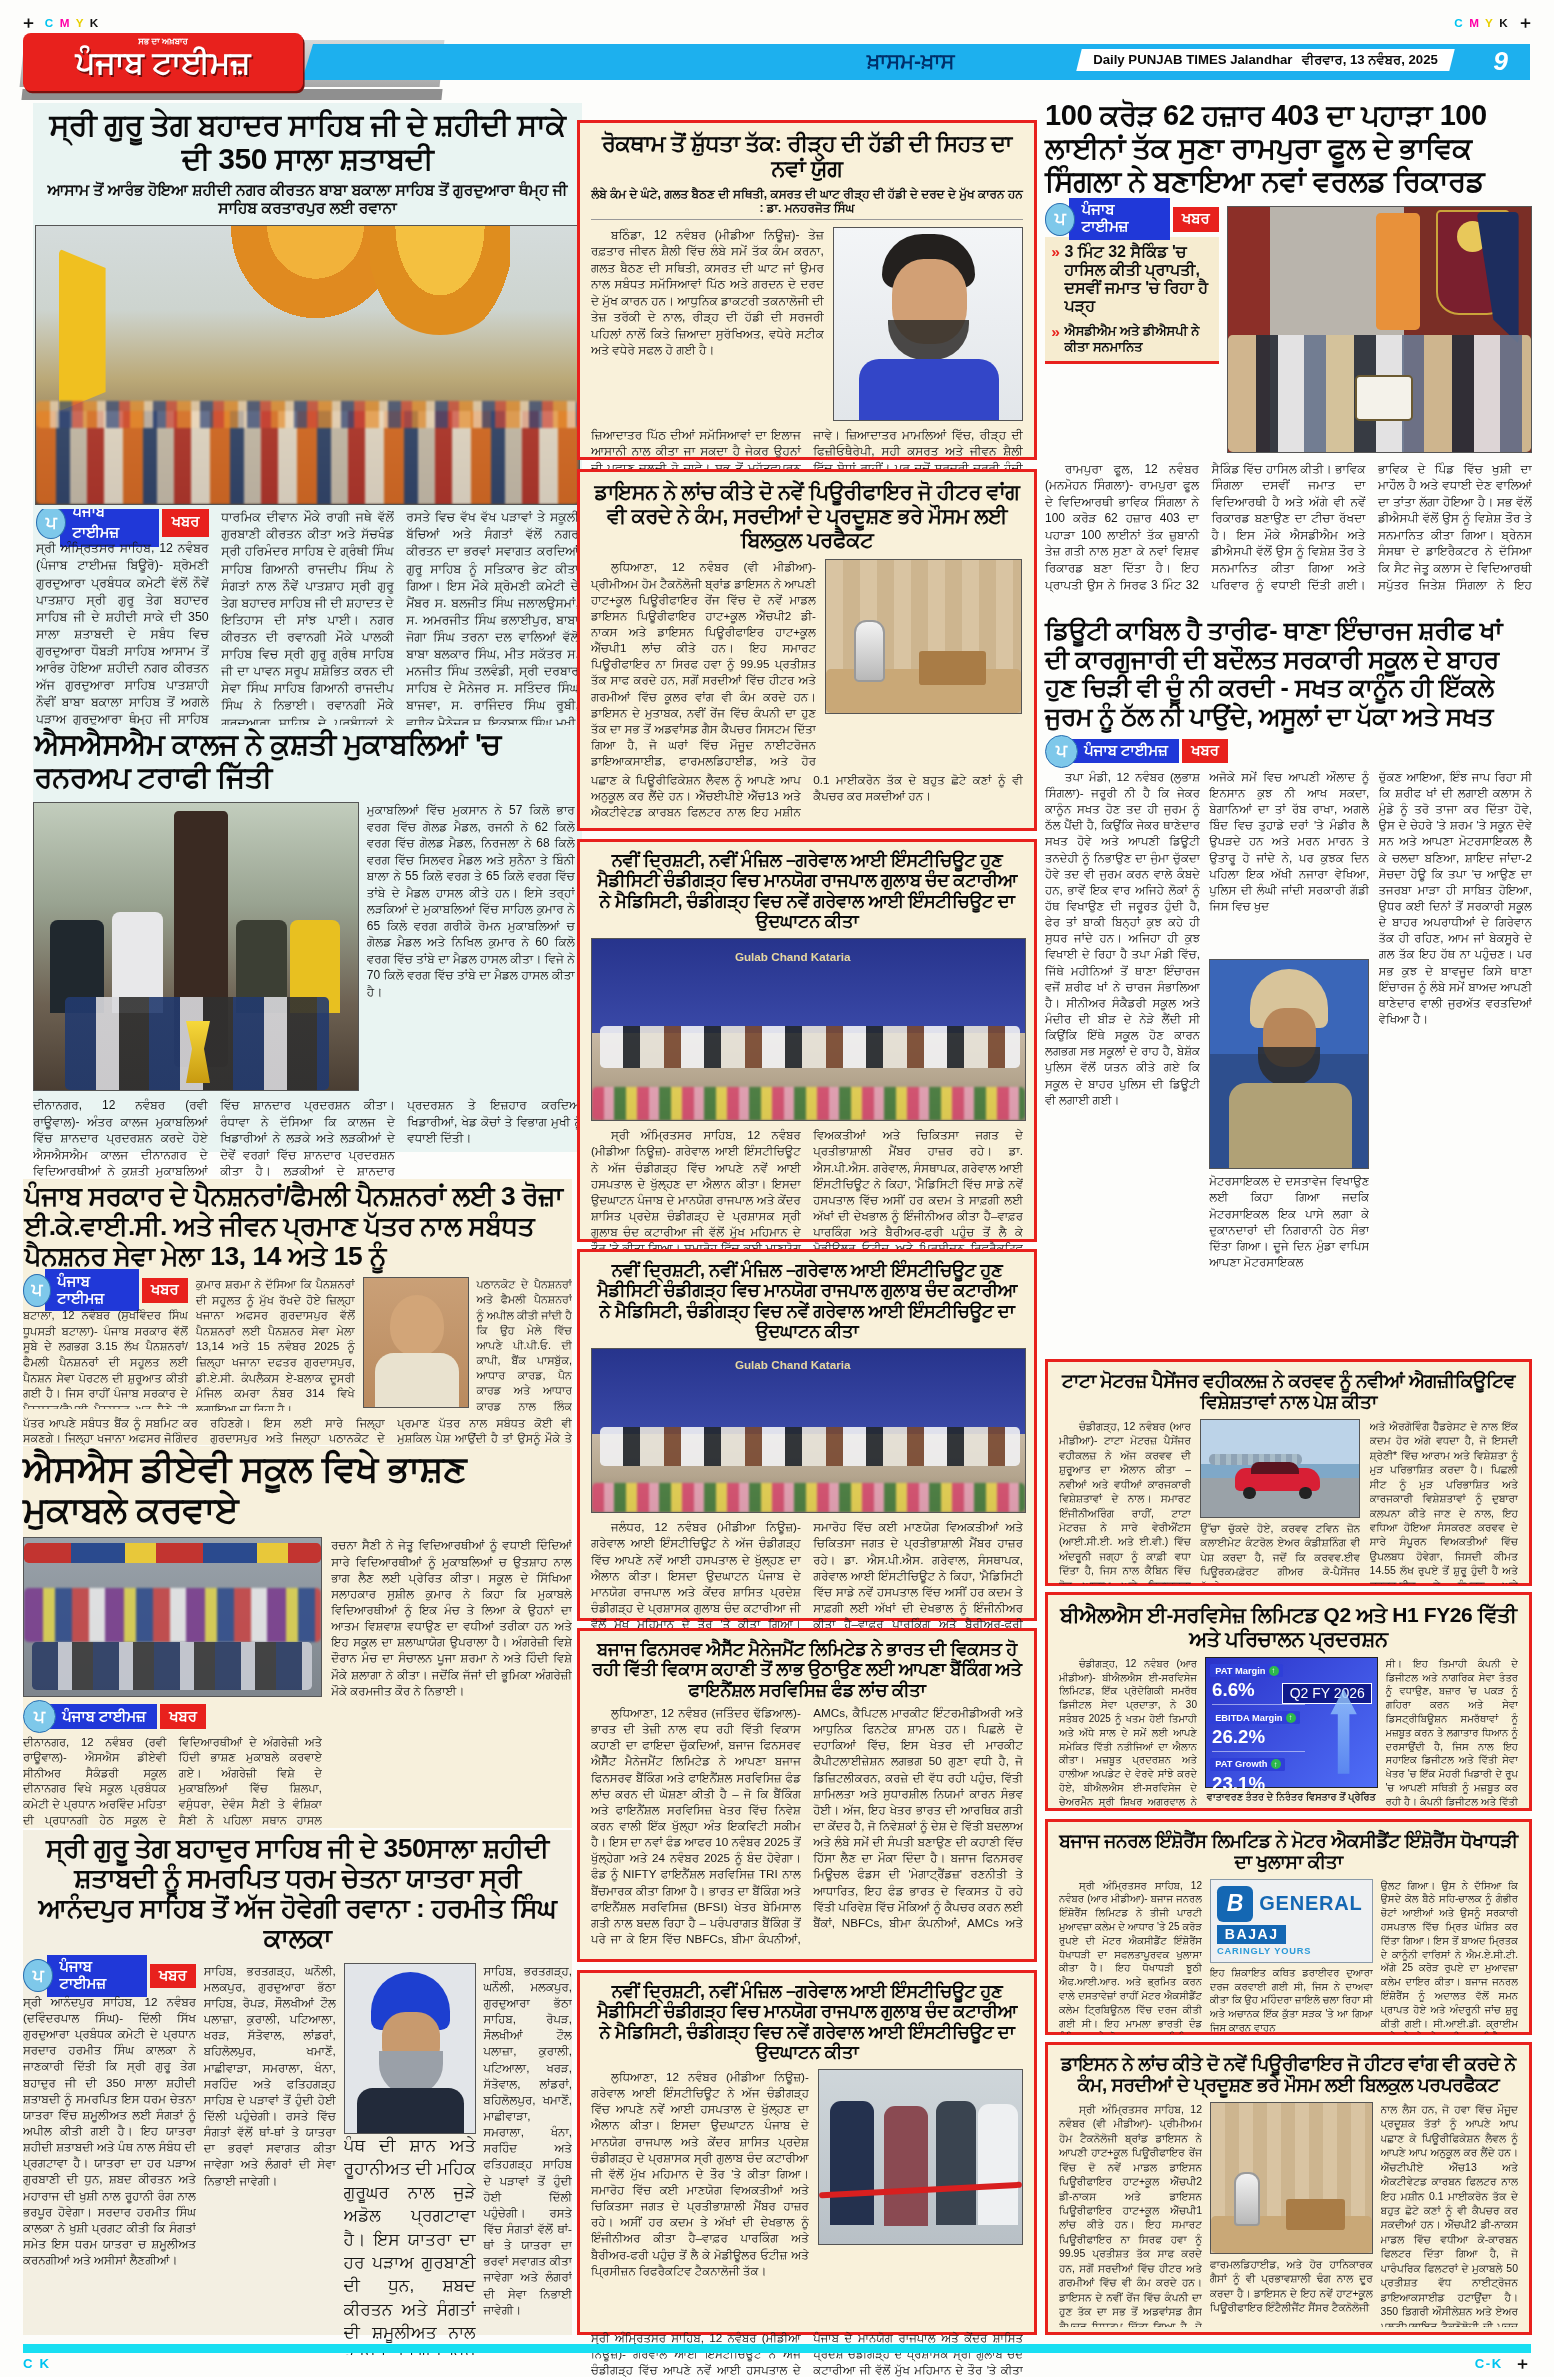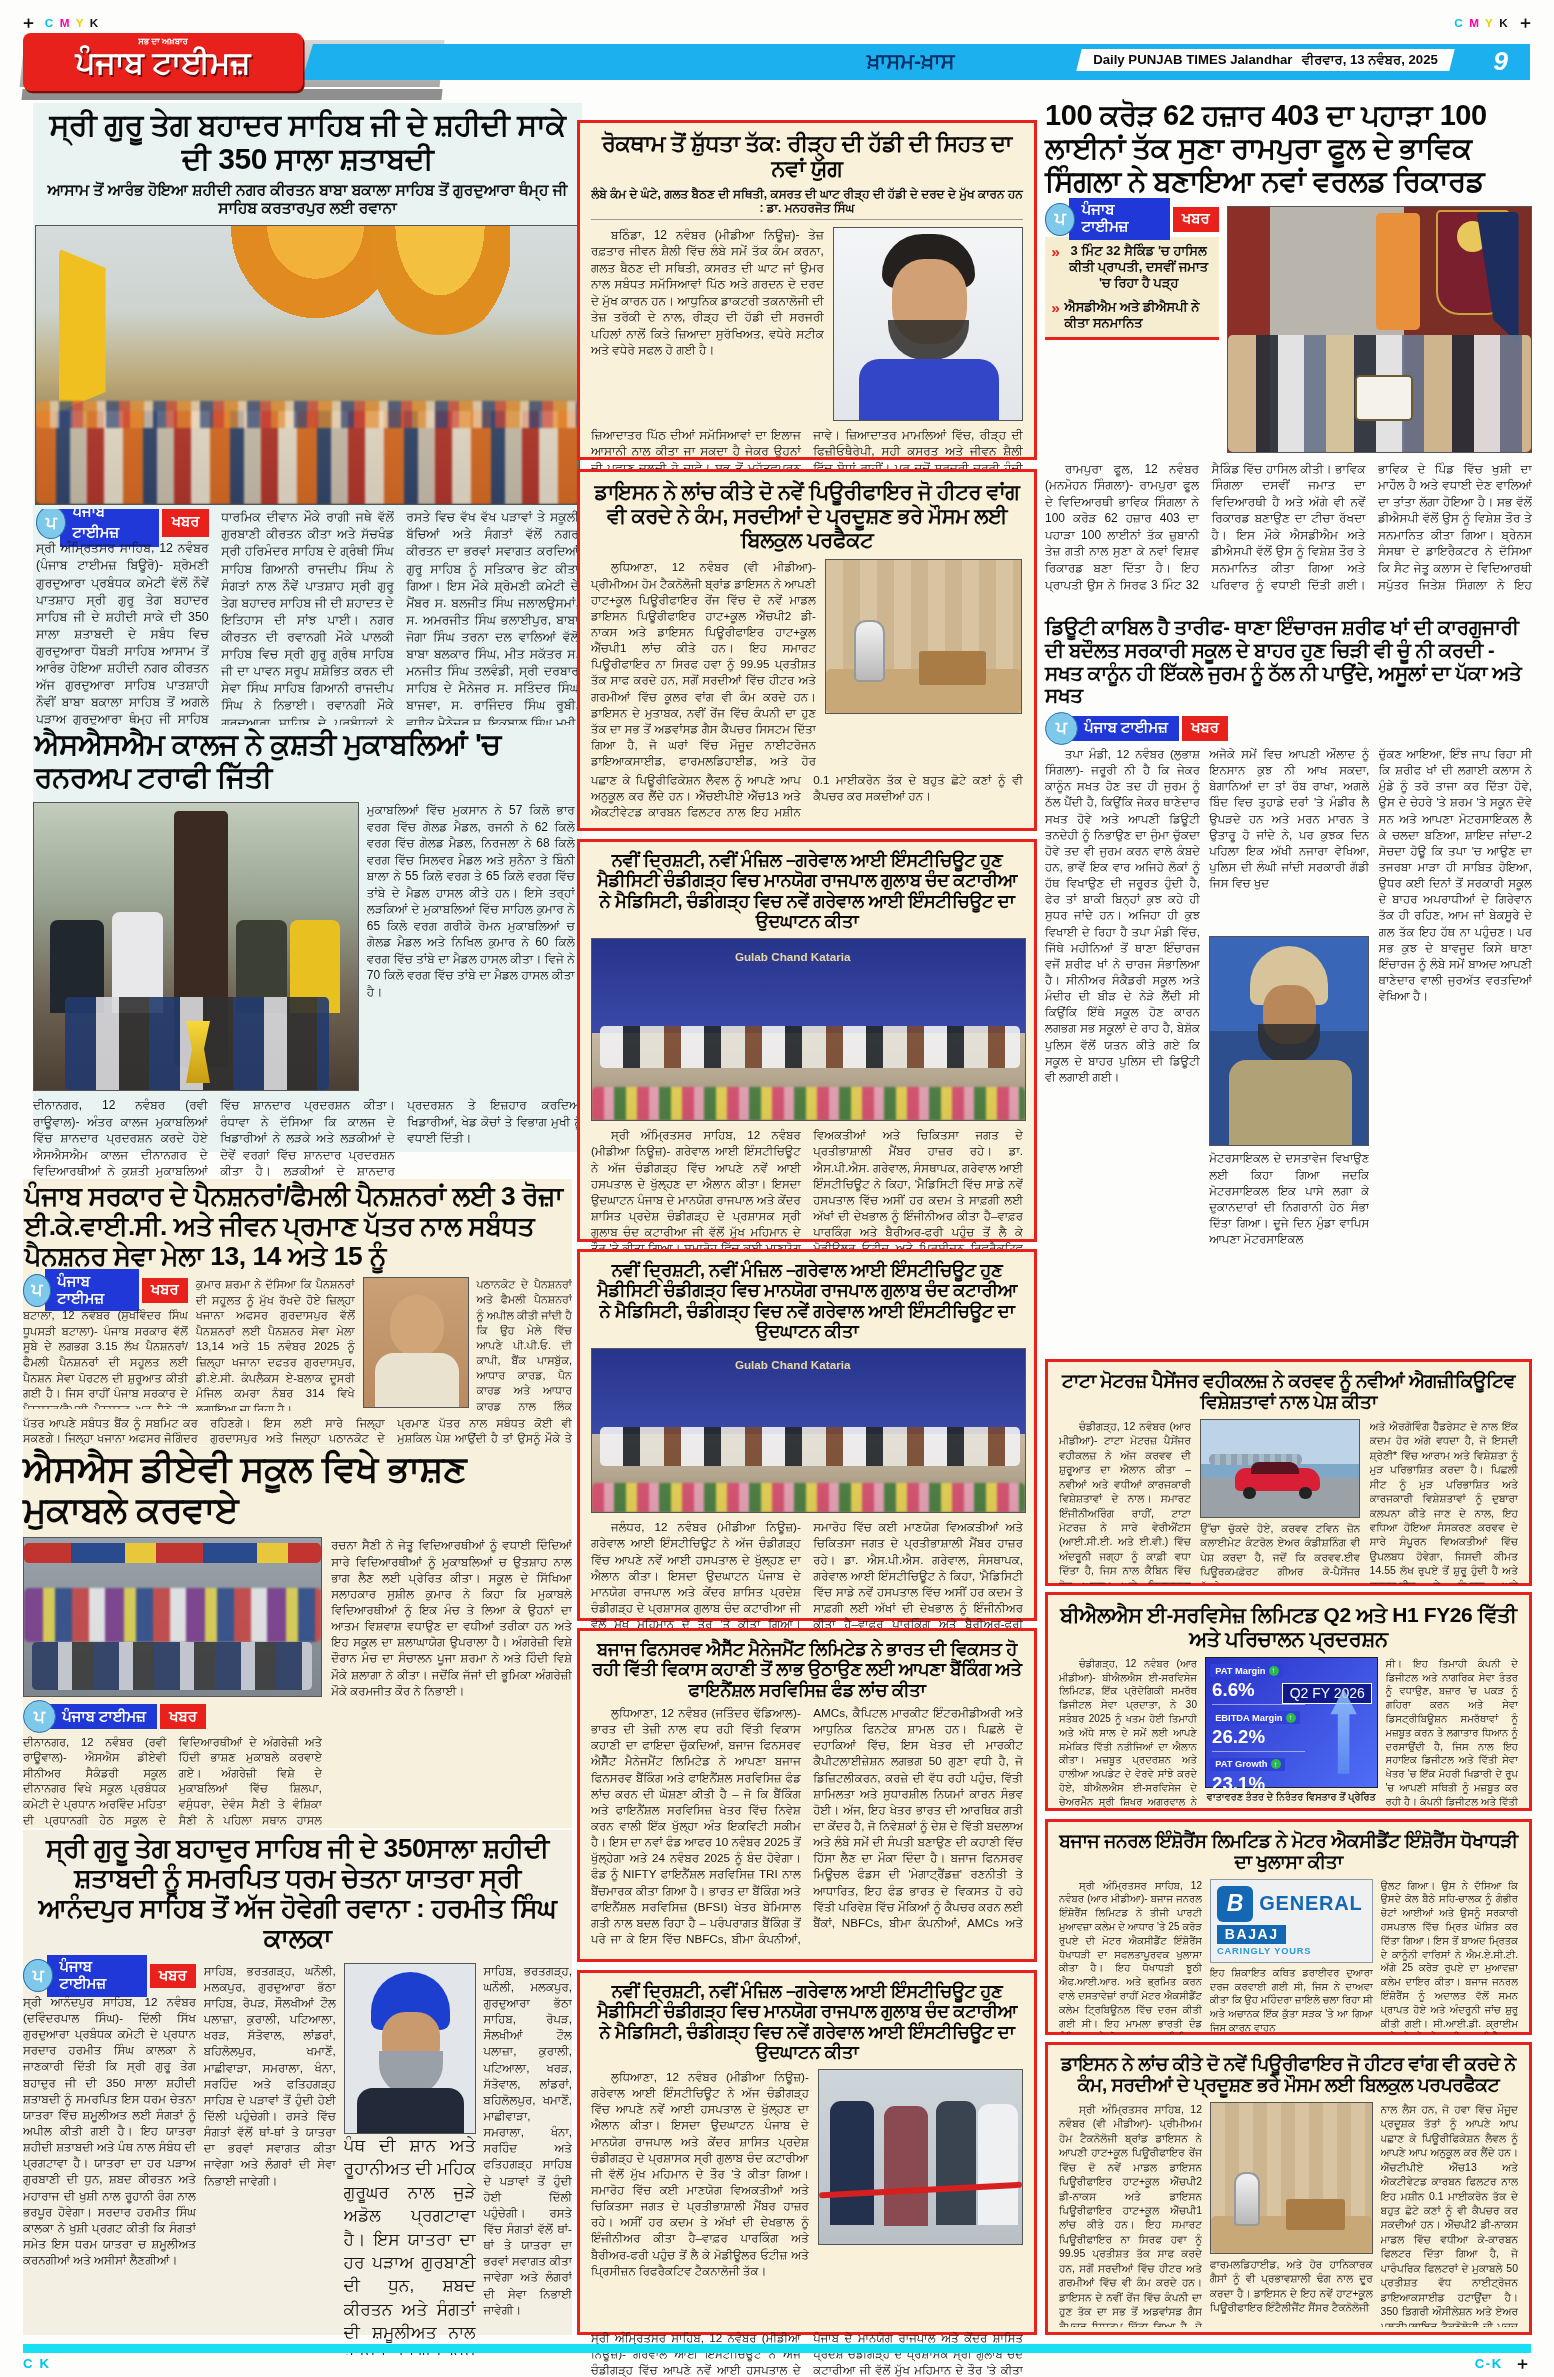--- a/index.html
+++ b/index.html
@@ -238,21 +238,21 @@
     <div style="display:flex;gap:7.8px;margin-top:7.8px;">
       <div style="width:174px;">
         <div class="pt-badge">
           <span class="circ">ਪ</span>
           <span class="brand">ਪੰਜਾਬ ਟਾਈਮਜ਼</span>
           <span class="khabar">ਖਬਰ</span>
         </div>
         <div style="background:#f6ecd0;border-bottom:3.1px solid #e8211d;padding:6.2px;">
           <div style="display:flex;gap:4.7px;margin-bottom:7.8px;">
             <span style="color:#e8211d;font-weight:bold;font-size:15.5px;">»</span>
-            <span class="sub" style="font-size:13px;text-align:center;">3 ਮਿੰਟ 32 ਸੈਕਿੰਡ 'ਚ ਹਾਸਿਲ ਕੀਤੀ ਪ੍ਰਾਪਤੀ, ਦਸਵੀਂ ਜਮਾਤ 'ਚ ਰਿਹਾ ਹੈ ਪੜ੍ਹ</span>
+            <span class="sub" style="font-size:16px;">3 ਮਿੰਟ 32 ਸੈਕਿੰਡ 'ਚ ਹਾਸਿਲ ਕੀਤੀ ਪ੍ਰਾਪਤੀ, ਦਸਵੀਂ ਜਮਾਤ 'ਚ ਰਿਹਾ ਹੈ ਪੜ੍ਹ</span>
           </div>
           <div style="display:flex;gap:4.7px;">
             <span style="color:#e8211d;font-weight:bold;font-size:15.5px;">»</span>
             <span class="sub" style="font-size:13px;">ਐਸਡੀਐਮ ਅਤੇ ਡੀਐਸਪੀ ਨੇ ਕੀਤਾ ਸਨਮਾਨਿਤ</span>
           </div>
         </div>
       </div>
       <div class="ph" style="flex:1;height:247px;background:linear-gradient(90deg,#8c2f28 0 14%,#b9b4ac 14% 58%,#7a2e26 58% 100%);">
         <div class="blob" style="left:148px;top:6.2px;width:44px;height:117px;background:#e8913a;border-radius:4.7px;"></div>
         <div class="blob" style="left:208px;top:3.1px;width:70px;height:101px;background:#7a1f2e;border:2.3px solid #caa43a;border-radius:4.7px 4.7px 23px 23px;">
@@ -260,21 +260,21 @@
         </div>
         <div class="blob" style="right:12.4px;top:4.7px;width:42px;height:132px;background:#1d2d5e;clip-path:polygon(0 0,100% 0,100% 100%,40% 82%);"></div>
         <div class="blob" style="left:0;bottom:0;width:100%;height:117px;background:repeating-linear-gradient(90deg,#d8c49a 0 28px,#2a2f38 28px 50px,#e8e8ea 50px 76px,#6b7890 76px 98px);opacity:.9;filter:blur(0.4px);"></div>
         <div class="blob" style="left:42%;bottom:31px;width:54px;height:42px;background:#f4f2ea;border:2.3px solid #6b5a32;"></div>
       </div>
     </div>
     <div class="body c3 ind" style="margin-top:7.8px;height:148px;font-size:12px;">ਰਾਮਪੁਰਾ ਫੂਲ, 12 ਨਵੰਬਰ (ਮਨਮੋਹਨ ਸਿੰਗਲਾ)- ਰਾਮਪੁਰਾ ਫੂਲ ਦੇ ਵਿਦਿਆਰਥੀ ਭਾਵਿਕ ਸਿੰਗਲਾ ਨੇ 100 ਕਰੋੜ 62 ਹਜ਼ਾਰ 403 ਦਾ ਪਹਾੜਾ 100 ਲਾਈਨਾਂ ਤੱਕ ਜ਼ੁਬਾਨੀ ਤੇਜ਼ ਗਤੀ ਨਾਲ ਸੁਣਾ ਕੇ ਨਵਾਂ ਵਿਸ਼ਵ ਰਿਕਾਰਡ ਬਣਾ ਦਿੱਤਾ ਹੈ। ਇਹ ਪ੍ਰਾਪਤੀ ਉਸ ਨੇ ਸਿਰਫ 3 ਮਿੰਟ 32 ਸੈਕਿੰਡ ਵਿੱਚ ਹਾਸਿਲ ਕੀਤੀ। ਭਾਵਿਕ ਸਿੰਗਲਾ ਦਸਵੀਂ ਜਮਾਤ ਦਾ ਵਿਦਿਆਰਥੀ ਹੈ ਅਤੇ ਅੱਗੇ ਵੀ ਨਵੇਂ ਰਿਕਾਰਡ ਬਣਾਉਣ ਦਾ ਟੀਚਾ ਰੱਖਦਾ ਹੈ। ਇਸ ਮੌਕੇ ਐਸਡੀਐਮ ਅਤੇ ਡੀਐਸਪੀ ਵੱਲੋਂ ਉਸ ਨੂੰ ਵਿਸ਼ੇਸ਼ ਤੌਰ ਤੇ ਸਨਮਾਨਿਤ ਕੀਤਾ ਗਿਆ ਅਤੇ ਪਰਿਵਾਰ ਨੂੰ ਵਧਾਈ ਦਿੱਤੀ ਗਈ। ਭਾਵਿਕ ਦੇ ਪਿੰਡ ਵਿੱਚ ਖੁਸ਼ੀ ਦਾ ਮਾਹੌਲ ਹੈ ਅਤੇ ਵਧਾਈ ਦੇਣ ਵਾਲਿਆਂ ਦਾ ਤਾਂਤਾ ਲੱਗਾ ਹੋਇਆ ਹੈ। ਸਭ ਵੱਲੋਂ ਡੀਐਸਪੀ ਵੱਲੋਂ ਉਸ ਨੂੰ ਵਿਸ਼ੇਸ਼ ਤੌਰ ਤੇ ਸਨਮਾਨਿਤ ਕੀਤਾ ਗਿਆ। ਬ੍ਰੇਨਸ ਸੰਸਥਾ ਦੇ ਡਾਇਰੈਕਟਰ ਨੇ ਦੱਸਿਆ ਕਿ ਸੈਟ ਜੇਤੂ ਕਲਾਸ ਦੇ ਵਿਦਿਆਰਥੀ ਸਪੁੱਤਰ ਜਿਤੇਸ਼ ਸਿੰਗਲਾ ਨੇ ਇਹ ਪਹਾੜਾ ਸਿਰਫ 3 ਮਿੰਟ 32 ਸੈਕਿੰਡ ਵਿੱਚ ਸੁਣਾਇਆ।</div>
   </div>
 
   <div class="abs" style="left:1045px;top:616px;width:487px;height:737px;">
-    <div class="hl" style="font-size:20px;">ਡਿਊਟੀ ਕਾਬਿਲ ਹੈ ਤਾਰੀਫ- ਥਾਣਾ ਇੰਚਾਰਜ ਸ਼ਰੀਫ ਖਾਂ ਦੀ ਕਾਰਗੁਜਾਰੀ ਦੀ ਬਦੌਲਤ ਸਰਕਾਰੀ ਸਕੂਲ ਦੇ ਬਾਹਰ ਹੁਣ ਚਿੜੀ ਵੀ ਚੂੰ ਨੀ ਕਰਦੀ - ਸਖਤ ਕਾਨੂੰਨ ਹੀ ਇੱਕਲੇ ਜੁਰਮ ਨੂੰ ਠੱਲ ਨੀ ਪਾਉਂਦੇ, ਅਸੂਲਾਂ ਦਾ ਪੱਕਾ ਅਤੇ ਸਖਤ</div>
+    <div class="hl" style="font-size:25px;">ਡਿਊਟੀ ਕਾਬਿਲ ਹੈ ਤਾਰੀਫ- ਥਾਣਾ ਇੰਚਾਰਜ ਸ਼ਰੀਫ ਖਾਂ ਦੀ ਕਾਰਗੁਜਾਰੀ ਦੀ ਬਦੌਲਤ ਸਰਕਾਰੀ ਸਕੂਲ ਦੇ ਬਾਹਰ ਹੁਣ ਚਿੜੀ ਵੀ ਚੂੰ ਨੀ ਕਰਦੀ - ਸਖਤ ਕਾਨੂੰਨ ਹੀ ਇੱਕਲੇ ਜੁਰਮ ਨੂੰ ਠੱਲ ਨੀ ਪਾਉਂਦੇ, ਅਸੂਲਾਂ ਦਾ ਪੱਕਾ ਅਤੇ ਸਖਤ</div>
     <div class="pt-badge" style="margin-top:7.8px;">
       <span class="circ">ਪ</span>
       <span class="brand">ਪੰਜਾਬ ਟਾਈਮਜ਼</span>
       <span class="khabar">ਖਬਰ</span>
     </div>
     <div style="display:flex;gap:9.3px;margin-top:4.7px;">
       <div class="body ind" style="width:155px;font-size:11.7px;height:544px;">ਤਪਾ ਮੰਡੀ, 12 ਨਵੰਬਰ (ਲੁਭਾਸ਼ ਸਿੰਗਲਾ)- ਜਰੂਰੀ ਨੀ ਹੈ ਕਿ ਜੇਕਰ ਕਾਨੂੰਨ ਸਖਤ ਹੋਣ ਤਦ ਹੀ ਜੁਰਮ ਨੂੰ ਠੱਲ ਪੈਂਦੀ ਹੈ, ਕਿਉਂਕਿ ਜੇਕਰ ਥਾਣੇਦਾਰ ਸਖਤ ਹੋਵੇ ਅਤੇ ਆਪਣੀ ਡਿਊਟੀ ਤਨਦੇਹੀ ਨੂੰ ਨਿਭਾਉਣ ਦਾ ਜੁੰਮਾ ਚੁੱਕਦਾ ਹੋਵੇ ਤਦ ਵੀ ਜੁਰਮ ਕਰਨ ਵਾਲੇ ਕੰਬਦੇ ਹਨ, ਭਾਵੇਂ ਇਕ ਵਾਰ ਅਜਿਹੇ ਲੋਕਾਂ ਨੂੰ ਹੱਥ ਵਿਖਾਉਣ ਦੀ ਜਰੂਰਤ ਹੁੰਦੀ ਹੈ, ਫੇਰ ਤਾਂ ਬਾਕੀ ਬਿਨ੍ਹਾਂ ਕੁਝ ਕਹੇ ਹੀ ਸੁਧਰ ਜਾਂਦੇ ਹਨ। ਅਜਿਹਾ ਹੀ ਕੁਝ ਵਿਖਾਈ ਦੇ ਰਿਹਾ ਹੈ ਤਪਾ ਮੰਡੀ ਵਿੱਚ, ਜਿੱਥੇ ਮਹੀਨਿਆਂ ਤੋਂ ਥਾਣਾ ਇੰਚਾਰਜ ਵਜੋਂ ਸ਼ਰੀਫ ਖਾਂ ਨੇ ਚਾਰਜ ਸੰਭਾਲਿਆ ਹੈ। ਸੀਨੀਅਰ ਸੰਕੈਡਰੀ ਸਕੂਲ ਅਤੇ ਮੰਦੀਰ ਦੀ ਬੀੜ ਦੇ ਨੇੜੇ ਲੈਂਦੀ ਸੀ ਕਿਉਂਕਿ ਇੱਥੇ ਸਕੂਲ ਹੋਣ ਕਾਰਨ ਲਗਭਗ ਸਭ ਸਕੂਲਾਂ ਦੇ ਰਾਹ ਹੈ, ਬੇਸ਼ੱਕ ਪੁਲਿਸ ਵੱਲੋਂ ਯਤਨ ਕੀਤੇ ਗਏ ਕਿ ਸਕੂਲ ਦੇ ਬਾਹਰ ਪੁਲਿਸ ਦੀ ਡਿਊਟੀ ਵੀ ਲਗਾਈ ਗਈ।</div>
       <div style="width:160px;">
         <div class="body" style="font-size:11.7px;height:185px;">ਅਜੋਕੇ ਸਮੇਂ ਵਿਚ ਆਪਣੀ ਔਲਾਦ ਨੂੰ ਇਨਸਾਨ ਕੁਝ ਨੀ ਆਖ ਸਕਦਾ, ਬੇਗਾਨਿਆਂ ਦਾ ਤਾਂ ਰੱਬ ਰਾਖਾ, ਅਗਲੇ ਬਿੰਦ ਵਿਚ ਤੁਹਾਡੇ ਦਰਾਂ 'ਤੇ ਮੰਡੀਰ ਲੈ ਉਪੜਦੇ ਹਨ ਅਤੇ ਮਰਨ ਮਾਰਨ ਤੇ ਉਤਾਰੂ ਹੋ ਜਾਂਦੇ ਨੇ, ਪਰ ਕੁਝਕ ਦਿਨ ਪਹਿਲਾ ਇਕ ਅੱਖੀ ਨਜਾਰਾ ਵੇਖਿਆ, ਪੁਲਿਸ ਦੀ ਲੰਘੀ ਜਾਂਦੀ ਸਰਕਾਰੀ ਗੱਡੀ ਜਿਸ ਵਿਚ ਖੁਦ</div>
         <div class="ph" style="width:160px;height:210px;background:linear-gradient(#3a66b8 0 45%,#2e4f8e 45% 100%);margin:4.7px 0;">

